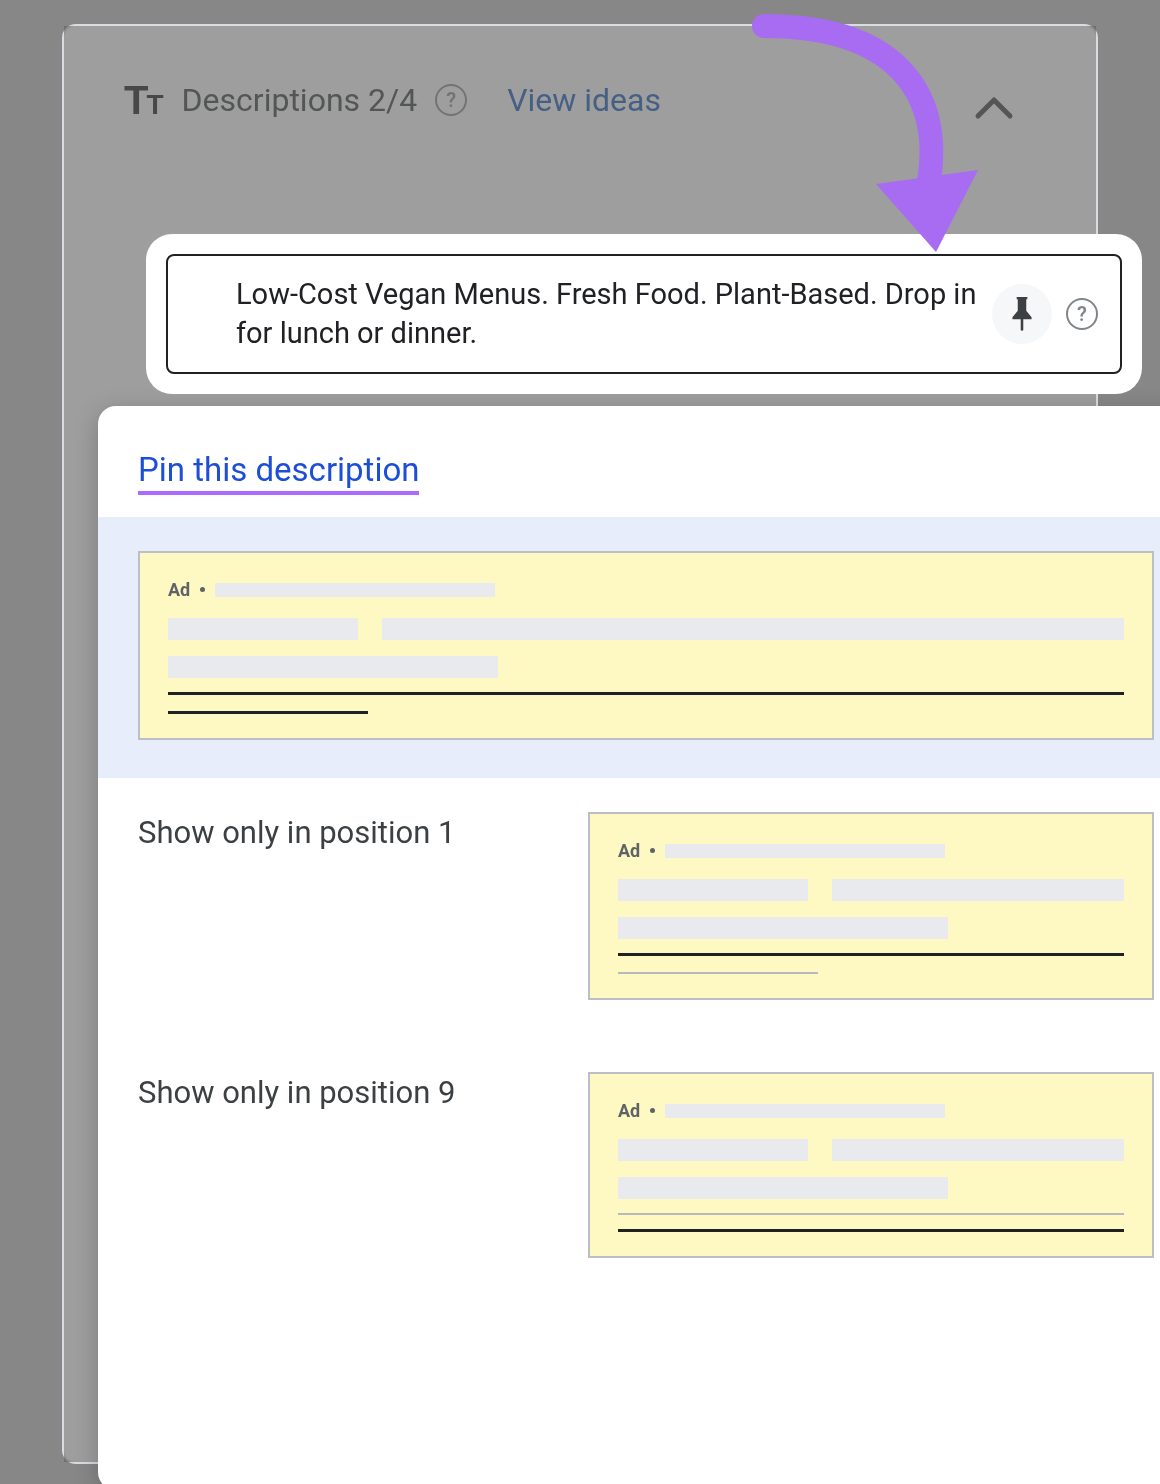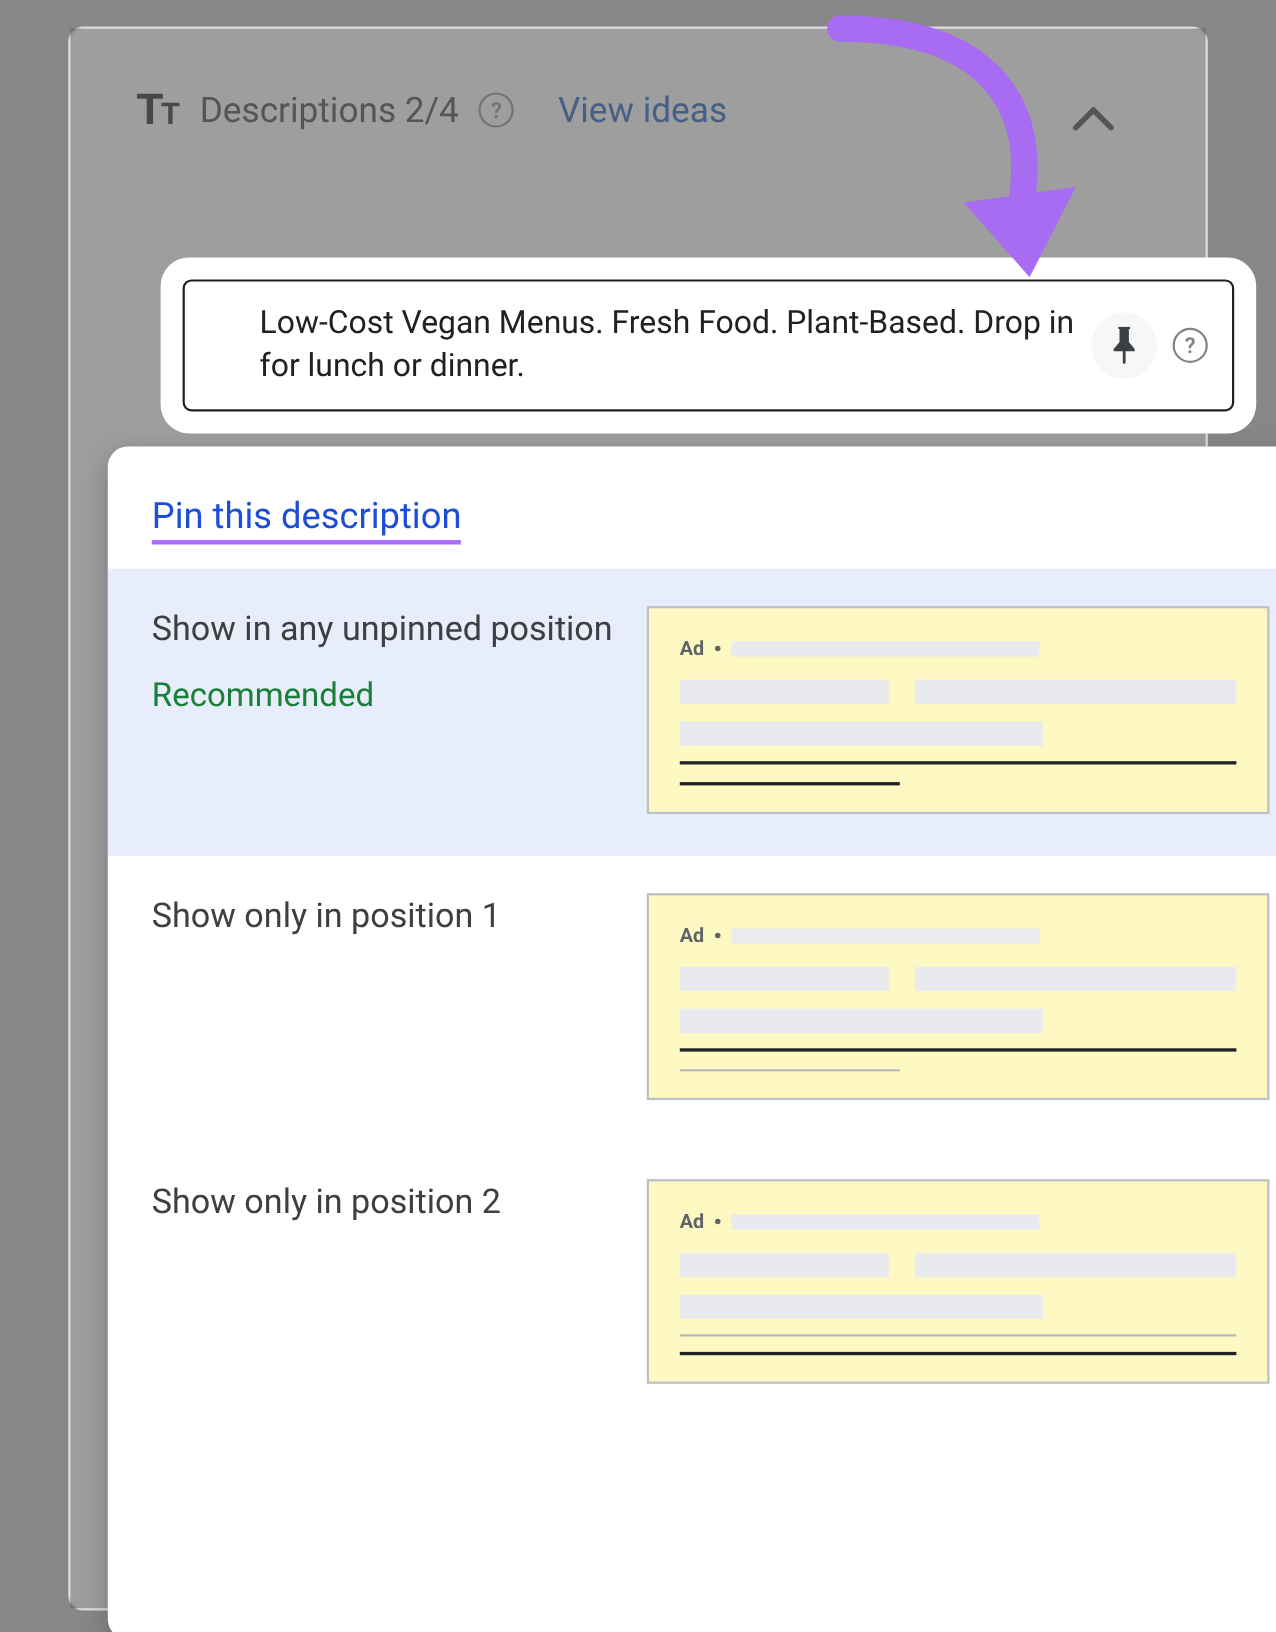--- a/index.html
+++ b/index.html
@@ -241,24 +241,20 @@
     <path d="M60,14 C200,14 250,90 218,200" fill="none" stroke="#a86cf3" stroke-width="24" stroke-linecap="round"></path>
     <path d="M172,172 L232,240 L274,158 Z" fill="#a86cf3"></path>
   </svg>
 
   <div class="popover">
     <div class="pop-head">
       <div class="pop-title">Pin this description</div>
     </div>
 
     <div class="opt selected">
-      <div class="opt-left">
-        <div class="opt-label">Show in any unpinned position</div>
-        <div class="opt-reco">Recommended</div>
-      </div>
       <div class="preview">
         <div class="ad-row1">
             <span class="ad-label">Ad</span>
             <span class="dot"></span>
             <div class="gbar"></div>
           </div>
         <div class="row2">
             <div class="gbar a"></div>
             <div class="gbar b"></div>
           </div>
@@ -283,21 +279,21 @@
             <div class="gbar b"></div>
           </div>
         <div class="gbar full"></div>
         <div class="bline"></div>
         <div class="tline short"></div>
       </div>
     </div>
 
     <div class="opt">
       <div class="opt-left">
-        <div class="opt-label">Show only in position 2</div>
+        <div class="opt-label">Show only in position 9</div>
       </div>
       <div class="preview">
         <div class="ad-row1">
             <span class="ad-label">Ad</span>
             <span class="dot"></span>
             <div class="gbar"></div>
           </div>
         <div class="row2">
             <div class="gbar a"></div>
             <div class="gbar b"></div>

